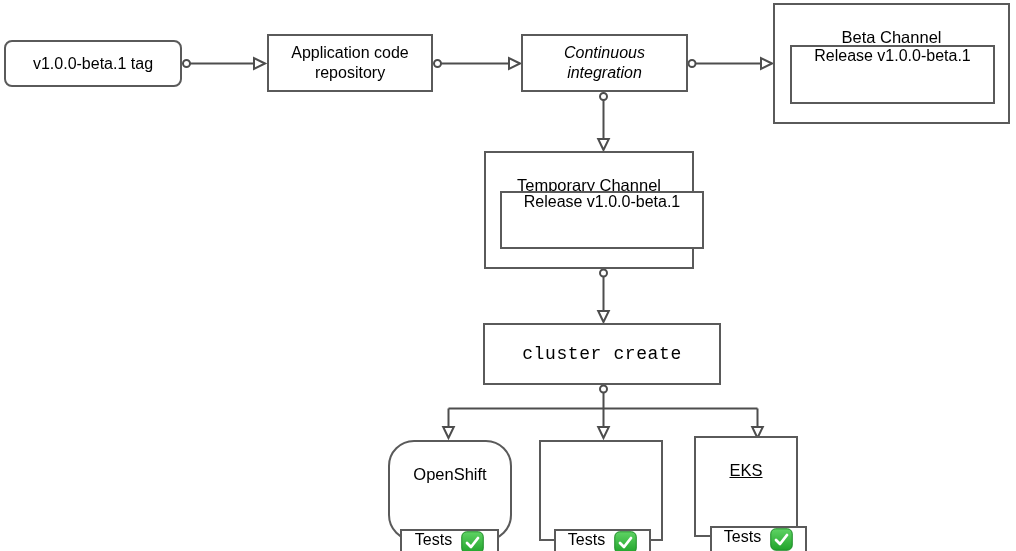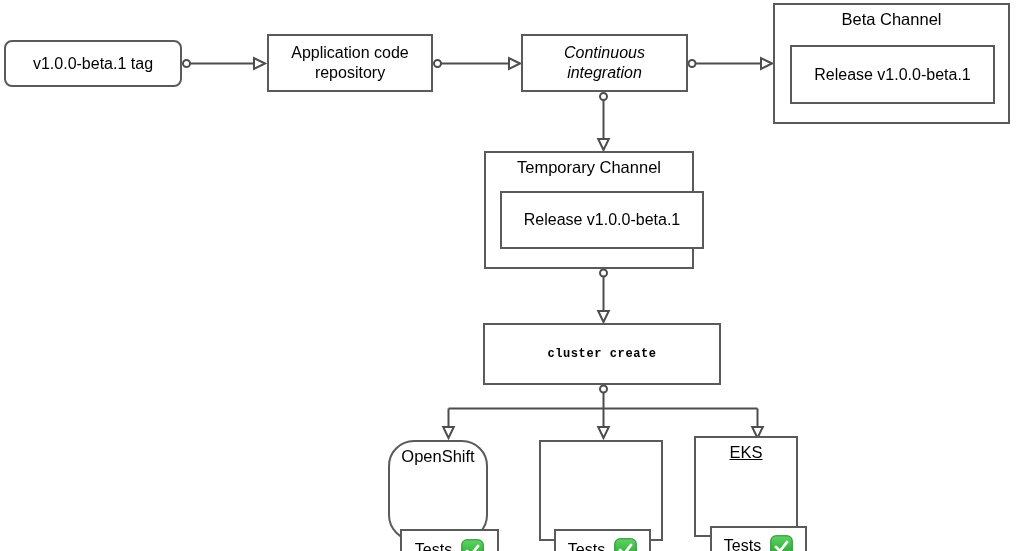--- a/index.html
+++ b/index.html
@@ -23,36 +23,36 @@
   }
   .node .label{display:block;padding:0 12px;}
   .group{
     position:absolute;
     box-sizing:border-box;
     border:2px solid #5a5a5a;
     background:#ffffff;
     text-align:center;
   }
   .group-title{
-    margin-top:5px;
+    margin-top:23px;
     font-size:16.5px;
     line-height:1.2;
   }
   .subnode{
     position:absolute;
     box-sizing:border-box;
     border:2px solid #5a5a5a;
     background:#ffffff;
-    display:flex;align-items:center;justify-content:center;
+    display:flex;align-items:flex-start;justify-content:center;
     font-size:16px;
   }
   .cluster-label{
     font-family:"Liberation Mono","DejaVu Sans Mono",monospace;
-    font-weight:bold;
-    font-size:12px;
+    font-weight:normal;
+    font-size:18px;
     letter-spacing:0.6px;
   }
   .tests{gap:9px;margin-top:44px;}
   .check{width:23px;height:23px;display:block;}
 </style>
 </head>
 <body>
 
 <div class="canvas">
 
@@ -128,21 +128,21 @@
     <div class="group-title">Temporary Channel</div>
     <div class="subnode" style="left:14px;top:38px;width:204px;height:58px;">
       <span>Release v1.0.0-beta.1</span>
     </div>
   </div>
 
   <div class="node" style="left:483px;top:323px;width:238px;height:62px;">
     <span class="label cluster-label">cluster create</span>
   </div>
 
-  <div class="group" style="left:388px;top:440px;width:100px;height:101px;border-radius:26px;">
+  <div class="group" style="left:388px;top:440px;width:124px;height:101px;border-radius:26px;">
     <div class="group-title">OpenShift</div>
     <div class="subnode tests" style="left:10px;top:43px;width:99px;height:42px;">
       <span>Tests</span>
       <svg class="check" viewBox="0 0 23 23">
         <rect x="0.75" y="0.75" width="21.5" height="21.5" rx="5" fill="url(#checkGrad)" stroke="#1d8b27" stroke-width="1"></rect>
         <path d="M6 12 L10 16 L17 7" fill="none" stroke="#ffffff" stroke-width="2.8" stroke-linecap="round" stroke-linejoin="round"></path>
       </svg>
     </div>
   </div>
 

